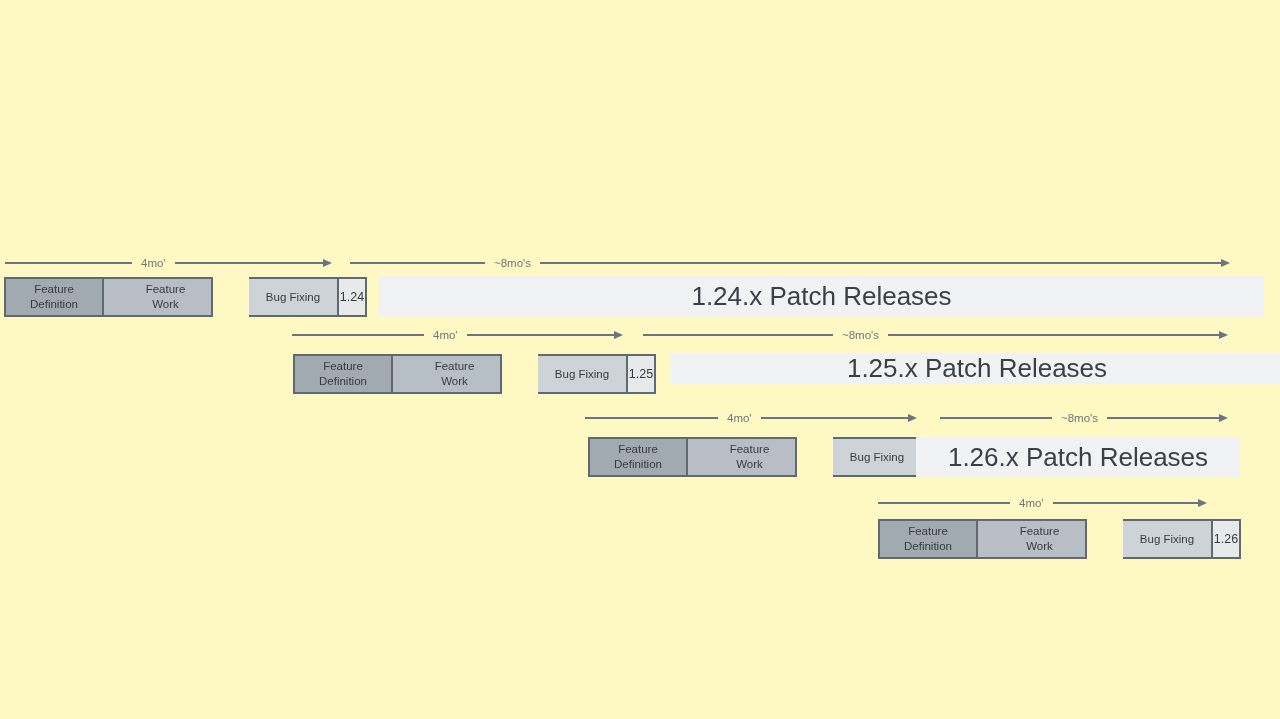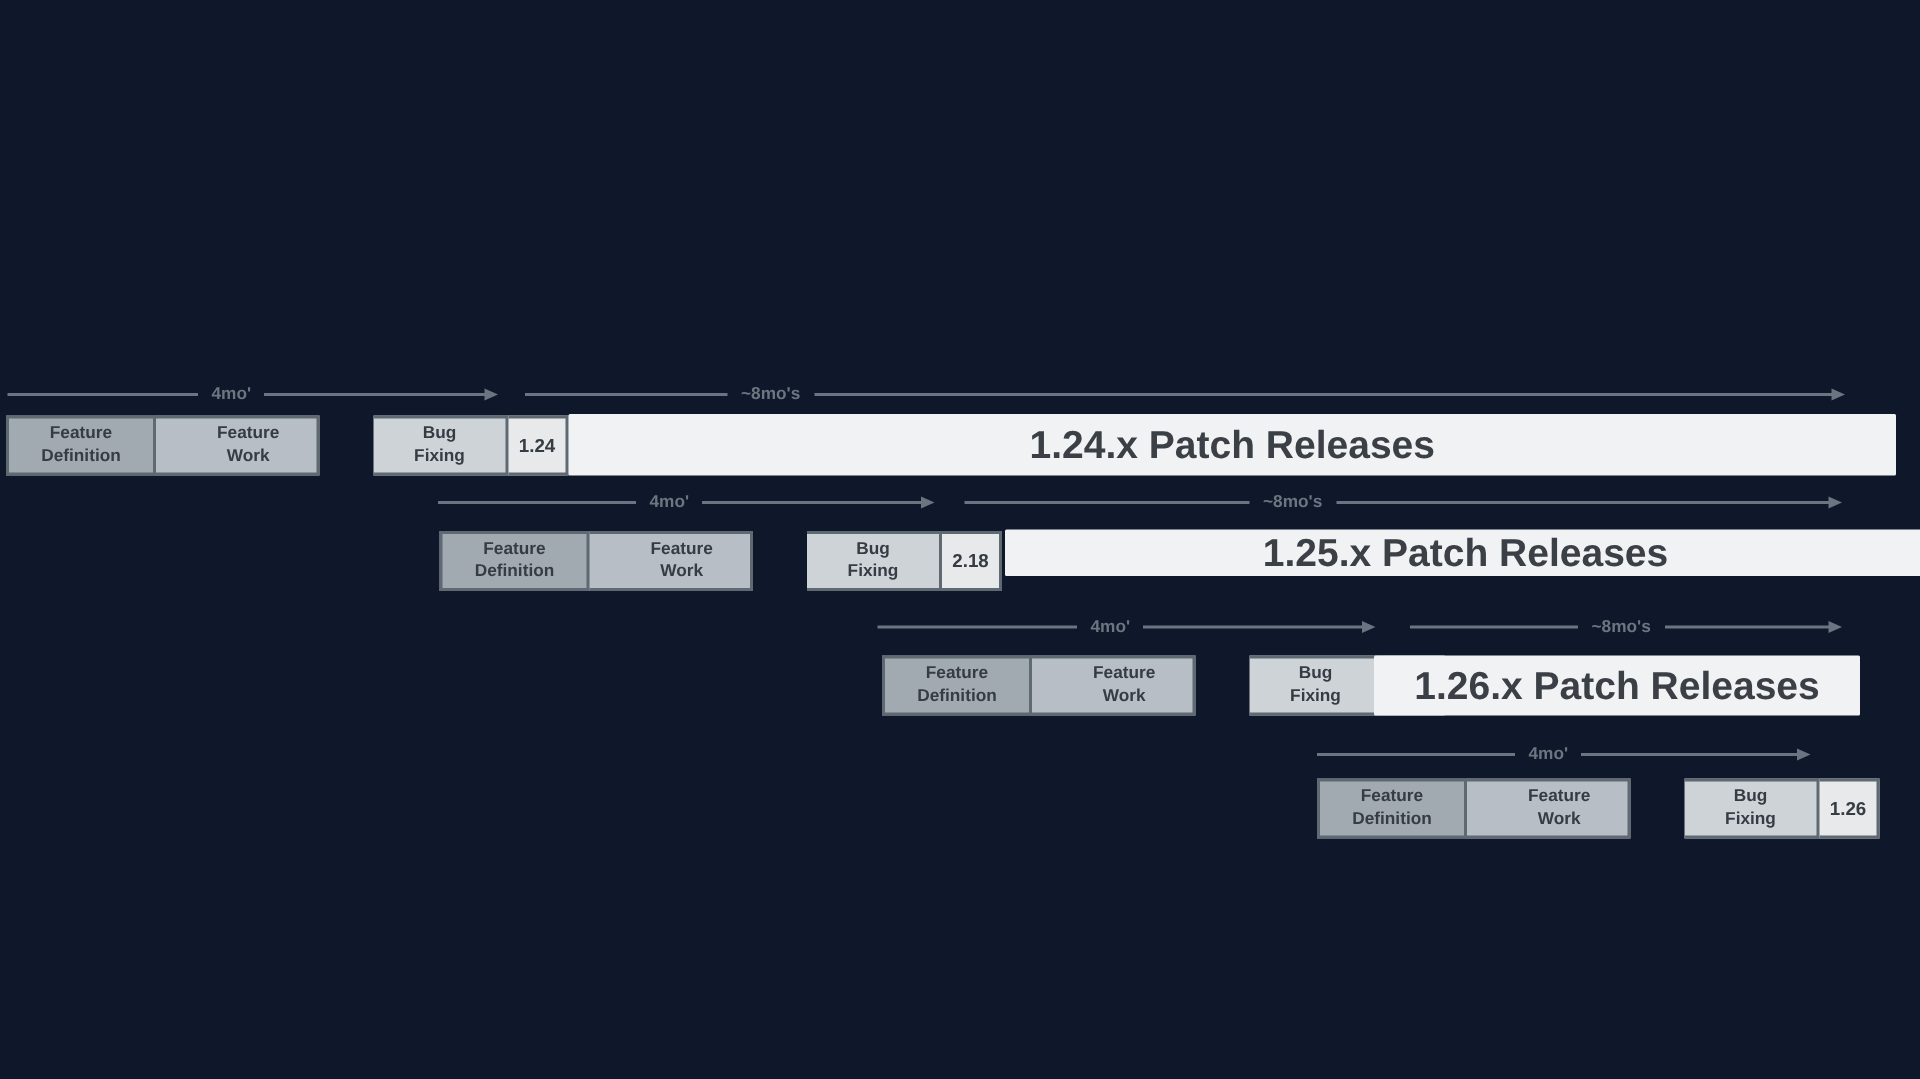--- a/index.html
+++ b/index.html
@@ -9,22 +9,22 @@
     --version-fill:#e7e9eb;
     --patch-bar-fill:#f1f2f4;
     --border:#5f6972;
     --arrow:#6b7481;
     --phase-text:#363c43;
     --duration-text:#6c7580;
     --patch-text:#3a4046;
   }
   html,body{margin:0;padding:0;background:#ffffff;}
   .canvas{
-    position:relative;width:1280px;height:719px;background:#0f172a;
-    font-family:"Liberation Sans", sans-serif;overflow:hidden;font-weight:bold;
+    position:relative;width:1280px;height:719px;background:#fef9c3;
+    font-family:"Liberation Sans", sans-serif;overflow:hidden;
   }
   
   .arrow{position:absolute;display:flex;align-items:center;height:16px;}
   .arrow .line{height:0;border-top:2px solid var(--arrow);}
   .arrow .grow{flex:1;}
   .arrow .albl{
     font-size:11.5px;color:var(--duration-text);padding:0 9px;
     white-space:nowrap;line-height:1;transform:translateY(1px);
   }
   .arrow .head{
@@ -37,21 +37,21 @@
   .seg{
     box-sizing:border-box;border:2px solid var(--border);
     display:flex;align-items:center;justify-content:center;
     text-align:center;font-size:11.5px;line-height:1.3;color:var(--phase-text);
   }
   .seg + .seg{border-left:0;}
   .seg span{display:inline-block;max-width:58px;}
   .seg.fd{background:var(--feature-definition-fill);width:100px;}
   .seg.fw{background:var(--feature-work-fill);width:109px;padding-left:16px;}
   .seg.bf{background:var(--bug-fixing-fill);width:90px;margin-left:36px;}
-  .seg.ver{background:var(--version-fill);width:40px;font-size:12.5px;}
+  .seg.ver{background:var(--version-fill);width:28px;font-size:12.5px;}
   .seg.ver span{max-width:none;}
   
   .patch-bar{
     position:absolute;background:var(--patch-bar-fill);
     display:flex;align-items:center;justify-content:center;
     font-size:26px;color:var(--patch-text);white-space:nowrap;
     border-radius:1px;
     margin-left:24px;
   }
 </style>
@@ -104,21 +104,21 @@
     <div class="seg fd">
         <span>Feature Definition</span>
       </div>
     <div class="seg fw">
         <span>Feature Work</span>
       </div>
     <div class="seg bf">
         <span>Bug Fixing</span>
       </div>
     <div class="seg ver">
-        <span>2.18</span>
+        <span>1.25</span>
       </div>
   </div>
   <div class="patch-bar" style="left:646px;top:353px;width:614px;height:31px">1.25.x Patch Releases</div>
 
   <div class="arrow" style="left:585px;top:410px;width:332px">
     <div class="line" style="width:133px"></div>
     <span class="albl">4mo'</span>
     <div class="line grow"></div>
     <div class="head"></div>
   </div>

